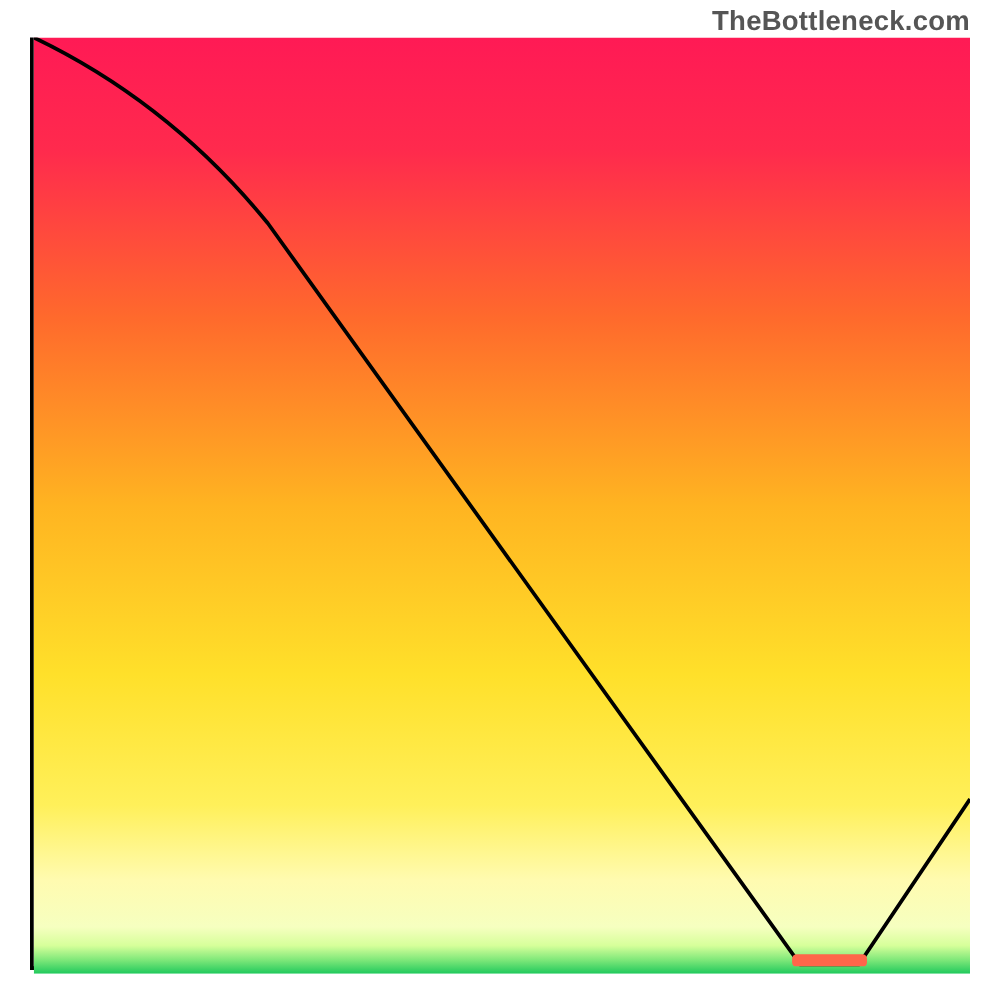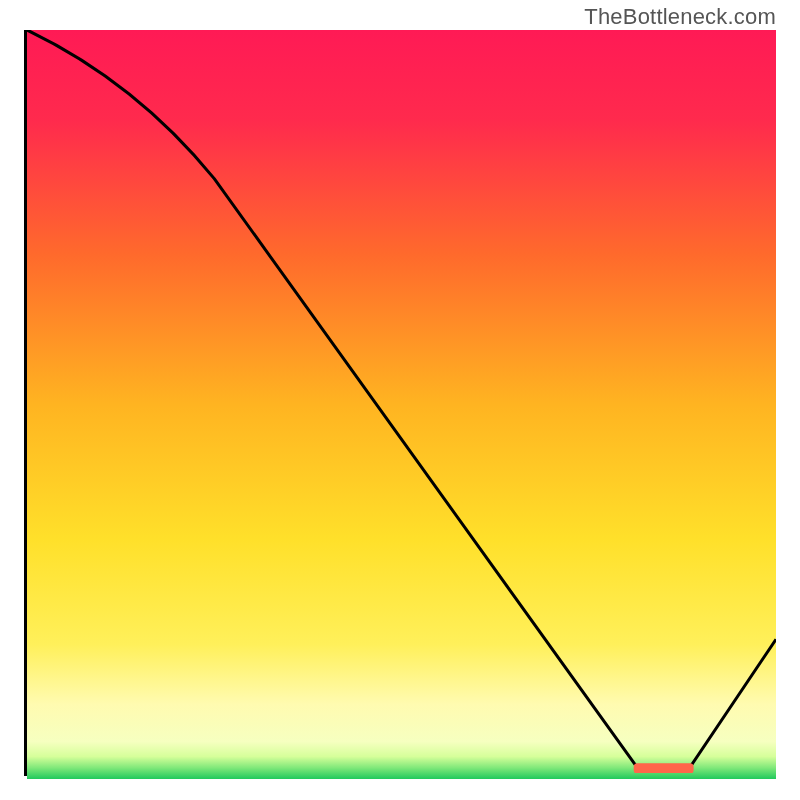--- a/index.html
+++ b/index.html
@@ -14,21 +14,21 @@
   .frame {
     position: relative;
     width: 800px;
     height: 800px;
   }
   .watermark {
     position: absolute;
     top: 4px;
     right: 24px;
     font-size: 22px;
-    font-weight: 400;
+    font-weight: 700;
     color: #555;
     letter-spacing: 0.2px;
     user-select: none;
   }
   .plot-area {
     position: absolute;
     left: 24px;
     top: 30px;
     width: 752px;   
     height: 746px;  

